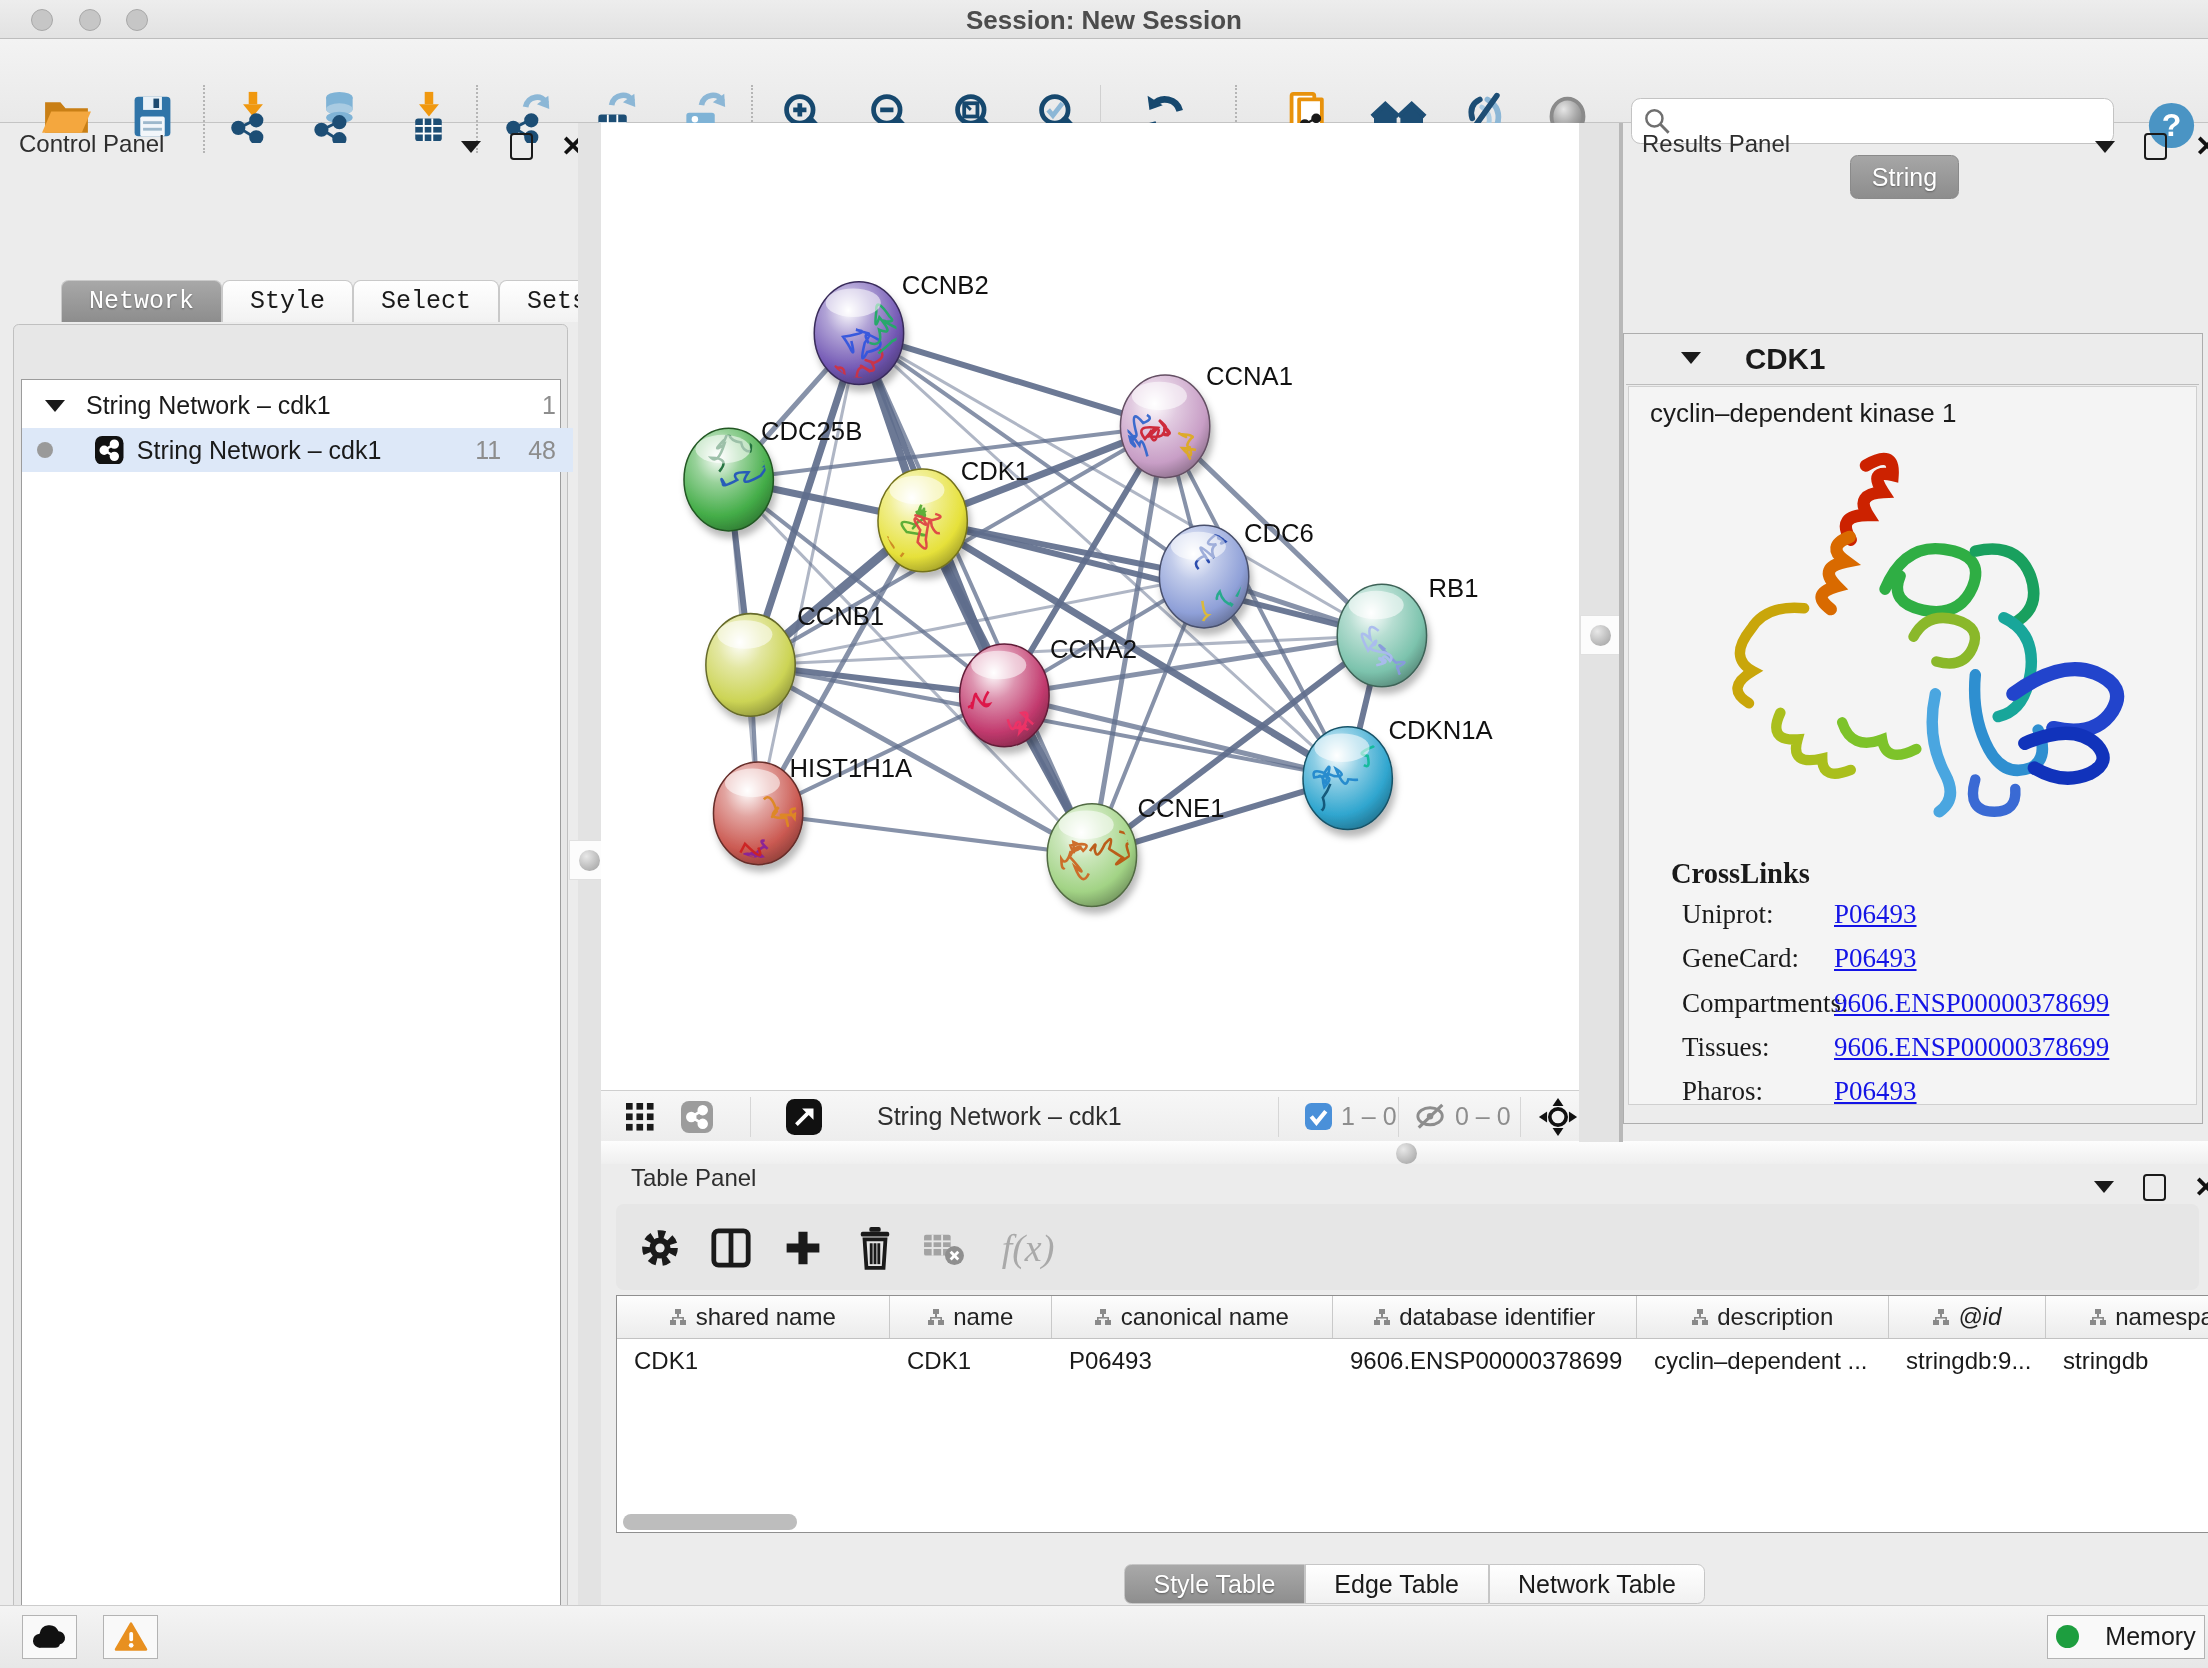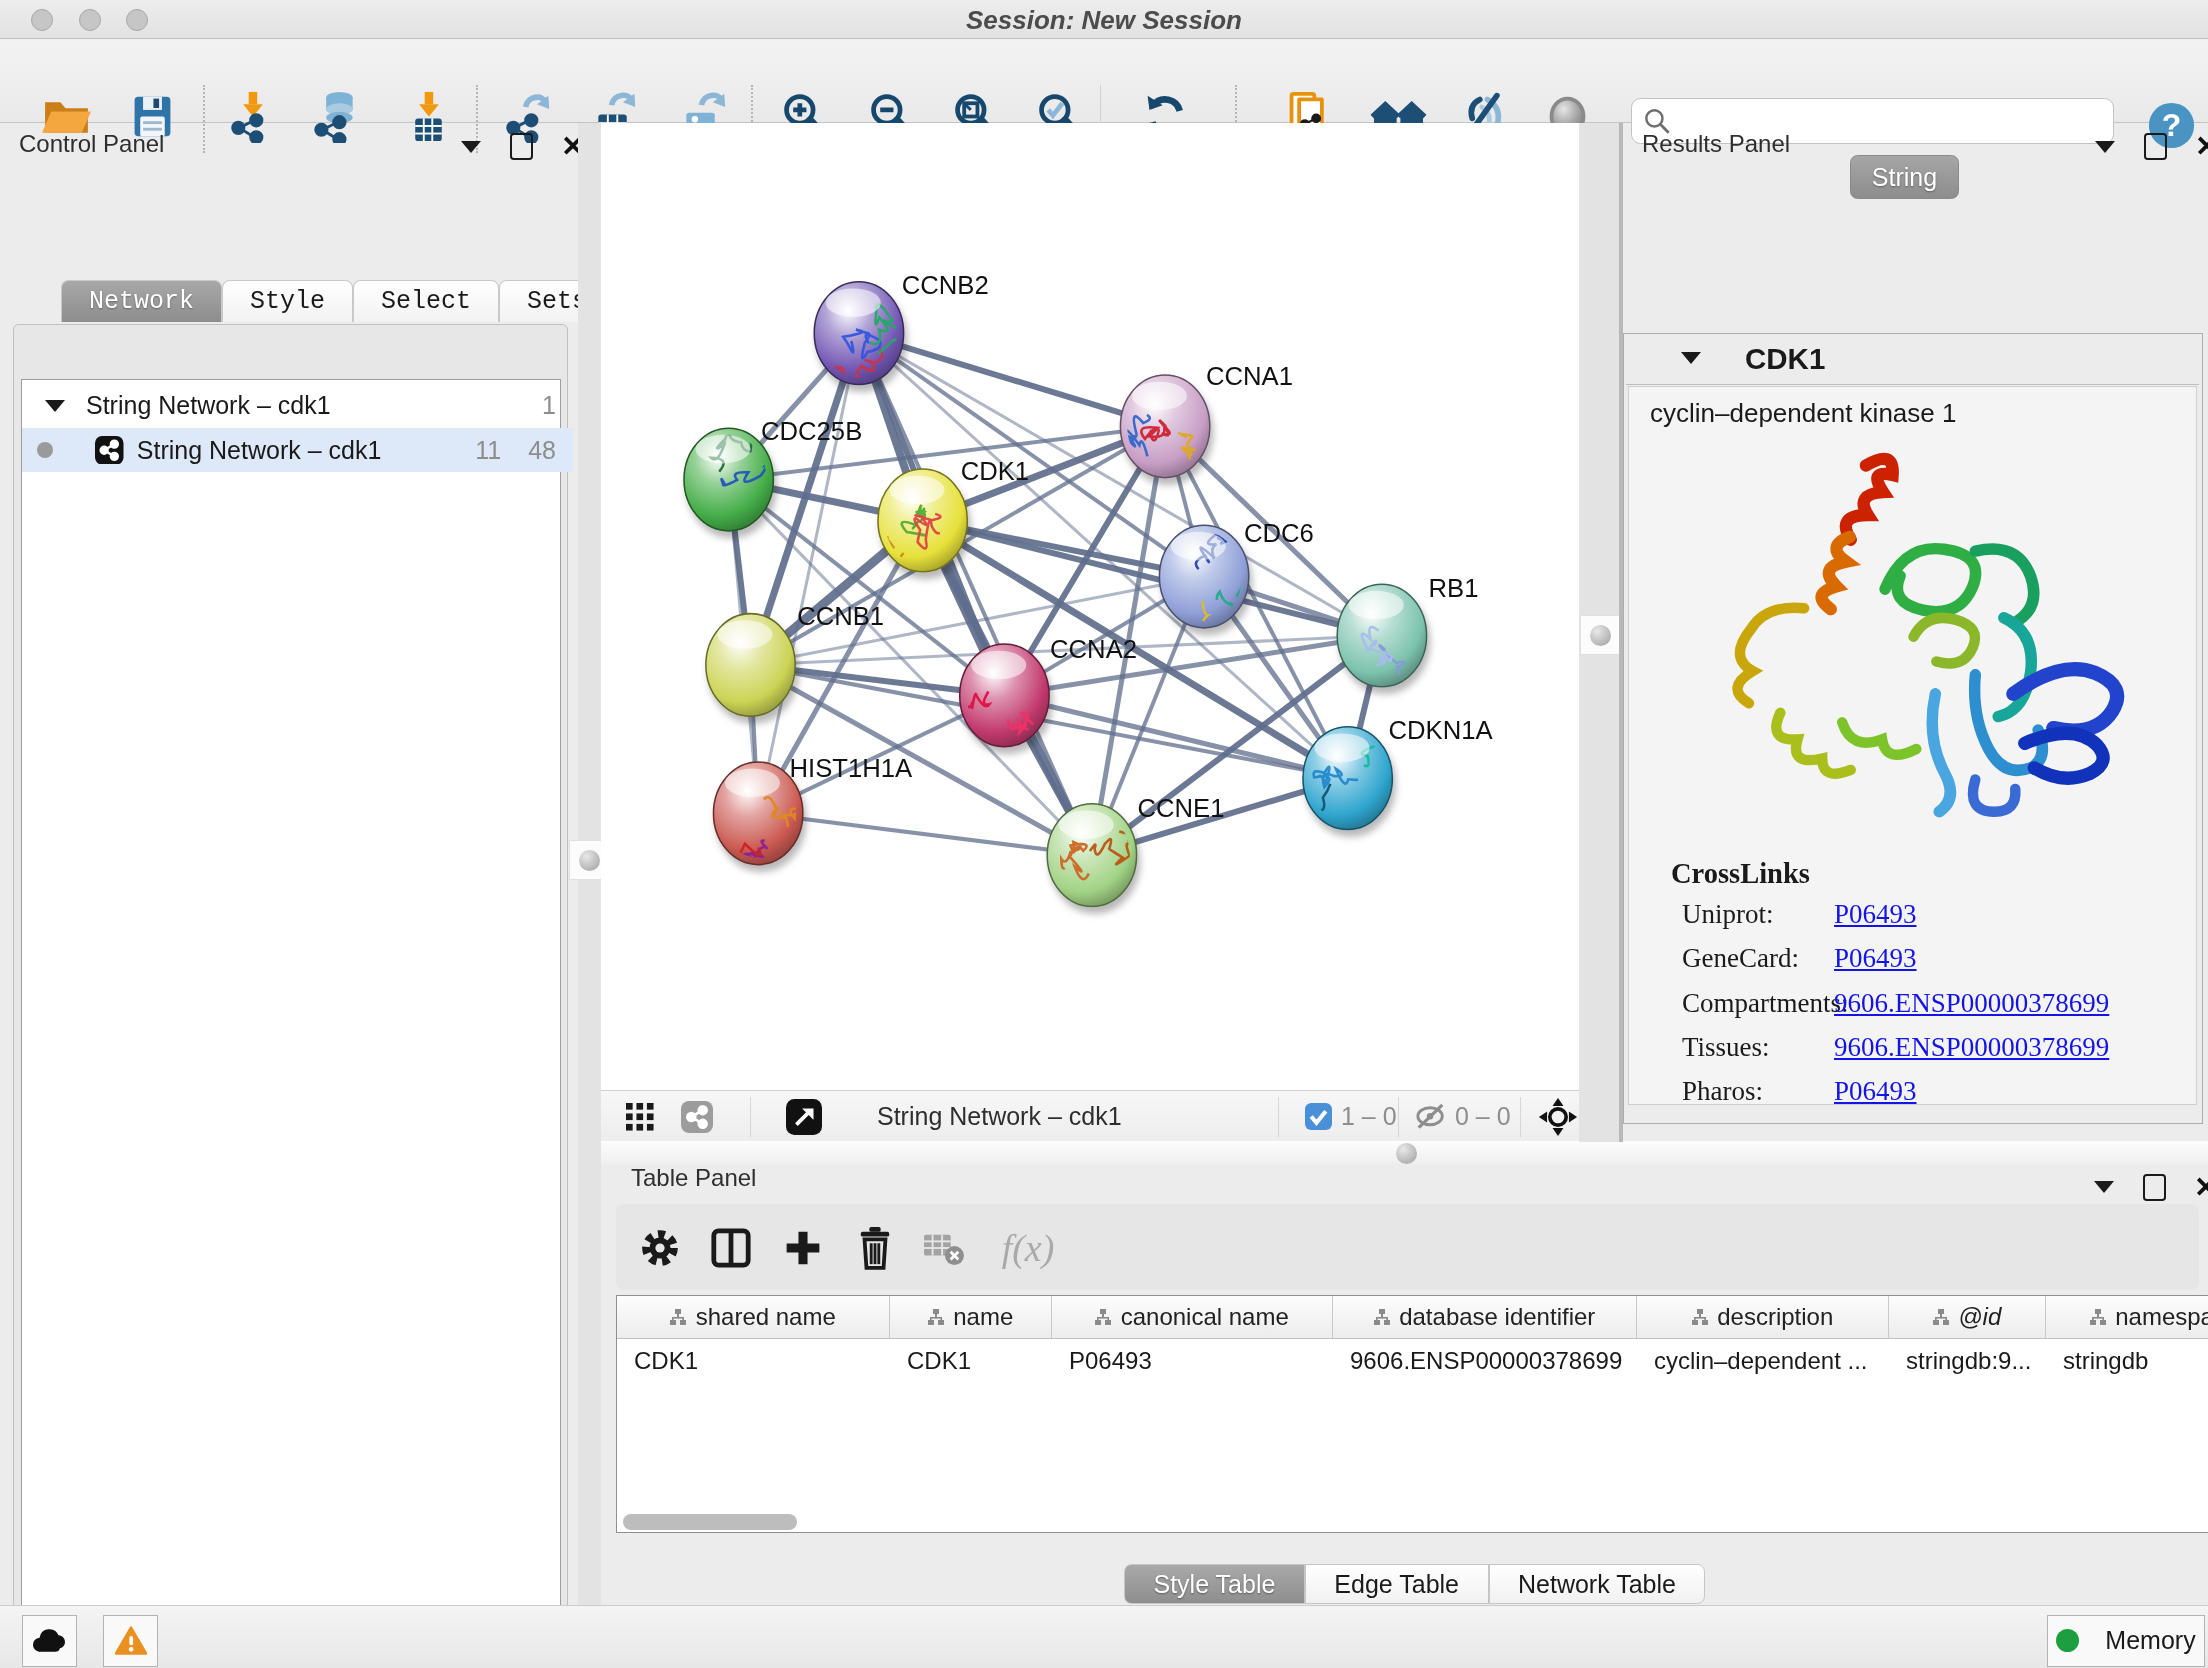--- a/index.html
+++ b/index.html
@@ -1,20 +1,20 @@
 <!DOCTYPE html>
 <html style="font-size:15px"><head>
 <meta charset="utf-8">
 <style>
   html,body{margin:0;padding:0;background:#dedede;}
   #window{position:relative;width:2208px;height:1668px;background:#ececec;overflow:hidden;
           font-family:"Liberation Sans",sans-serif;color:#1a1a1a;font-size:25px;}
   .abs{position:absolute;}
   
-  #titlebar{position:absolute;left:0;top:0;width:2208px;height:38px;background:linear-gradient(#ededed,#e2e2e2);border-bottom:1px solid #bdbdbd;font-style:italic;}
+  #titlebar{position:absolute;left:0;top:0;width:2208px;height:38px;background:linear-gradient(#ededed,#e2e2e2);border-bottom:1px solid #bdbdbd;}
   .traffic{position:absolute;top:8.6px;width:22px;height:22px;border-radius:50%;background:#c6c6c6;border:1px solid #a8a8a8;box-sizing:border-box;}
   #win-title{position:absolute;top:4.8px;left:0;width:100%;text-align:center;font-size:26px;font-weight:600;color:#4c4c4c;}
   
   #toolbar{position:absolute;left:0;top:39px;width:2208px;height:83px;background:linear-gradient(#f3f3f3,#e9e9e9);border-bottom:1px solid #c4c4c4;}
   .tbtn{position:absolute;top:48px;width:63px;height:59px;display:flex;align-items:center;justify-content:center;}
   .tsep{position:absolute;top:46px;height:68px;border-left:2.9px dotted #b5b5b5;}
   .tsep.solid{border-left:1.9px solid #d0d0d0;}
   #search-wrap{position:absolute;left:1631px;top:59px;width:483px;height:46px;background:#fff;border:1.9px solid #c3c3c3;border-radius:9.5px;box-sizing:border-box;}
   #search-input{position:absolute;left:46px;top:1.9px;width:418px;height:36px;border:none;outline:none;font-size:25px;font-family:"Liberation Sans",sans-serif;background:transparent;}
   
@@ -57,21 +57,21 @@
   #tp-row{display:flex;height:44px;align-items:center;}
   .td{padding-left:17px;box-sizing:border-box;flex:none;font-size:24px;white-space:nowrap;overflow:hidden;}
   #hscroll{position:absolute;left:623px;top:1514px;width:174px;height:16px;border-radius:8.6px;background:#bdbdbd;}
   #tp-tabs{position:absolute;left:1124px;top:1564px;display:flex;height:40px;}
   .tp-tab{padding:0 28.5px;display:flex;align-items:center;background:linear-gradient(#ffffff,#f1f1f1);border:1px solid #c6c6c6;font-size:25px;}
   .tp-tab:first-child{border-radius:7.6px 0 0 7.6px;}
   .tp-tab:last-child{border-radius:0 7.6px 7.6px 0;}
   .tp-tab.sel{background:linear-gradient(#a9a9a9,#8e8e8e);color:#fff;text-shadow:0 1px 1.9px rgba(0,0,0,.4);}
   
   #statusbar{position:absolute;left:0;top:1605px;width:2208px;height:63px;background:linear-gradient(#f4f4f4,#e7e7e7);border-top:1px solid #cccccc;}
-  .sb-btn{position:absolute;top:8.6px;height:52px;background:#f9f9f9;border:1.9px solid #b3b3b3;box-sizing:border-box;display:flex;align-items:center;justify-content:center;gap:26px;}
+  .sb-btn{position:absolute;top:8.6px;height:44px;background:#f9f9f9;border:1.9px solid #b3b3b3;box-sizing:border-box;display:flex;align-items:center;justify-content:center;gap:26px;}
   a{text-decoration:underline;}
 </style>
 </head>
 <body>
 
 <div id="window">
 
   <div id="titlebar">
     <div class="traffic" style="left:31px"></div>
     <div class="traffic" style="left:79px"></div>

